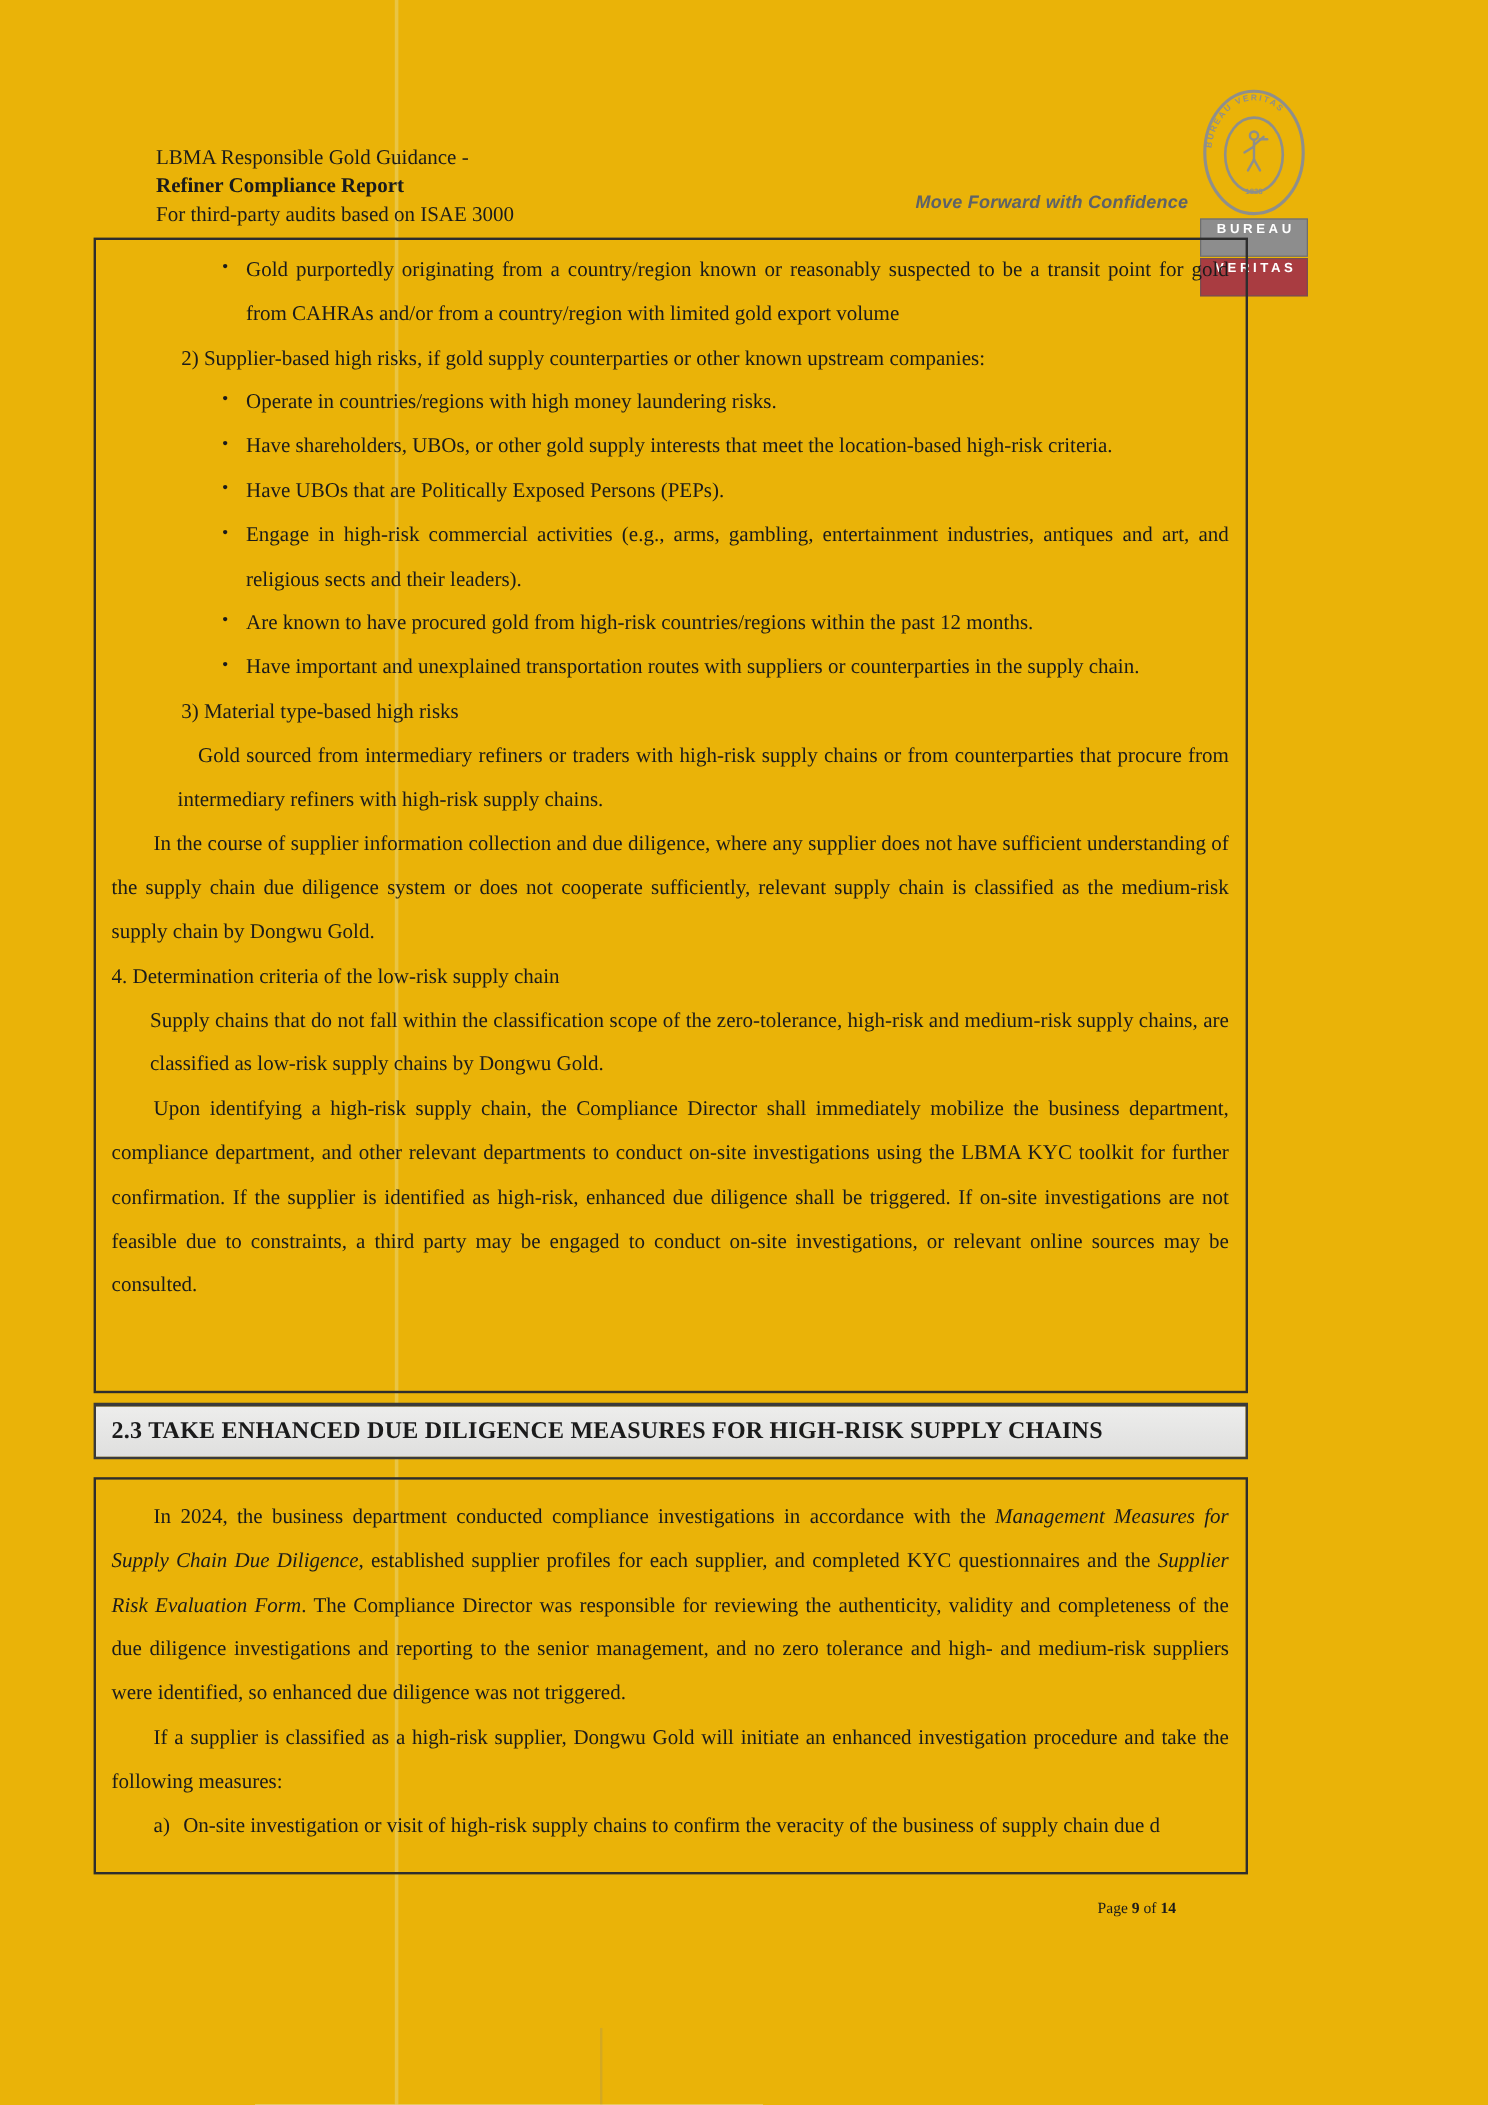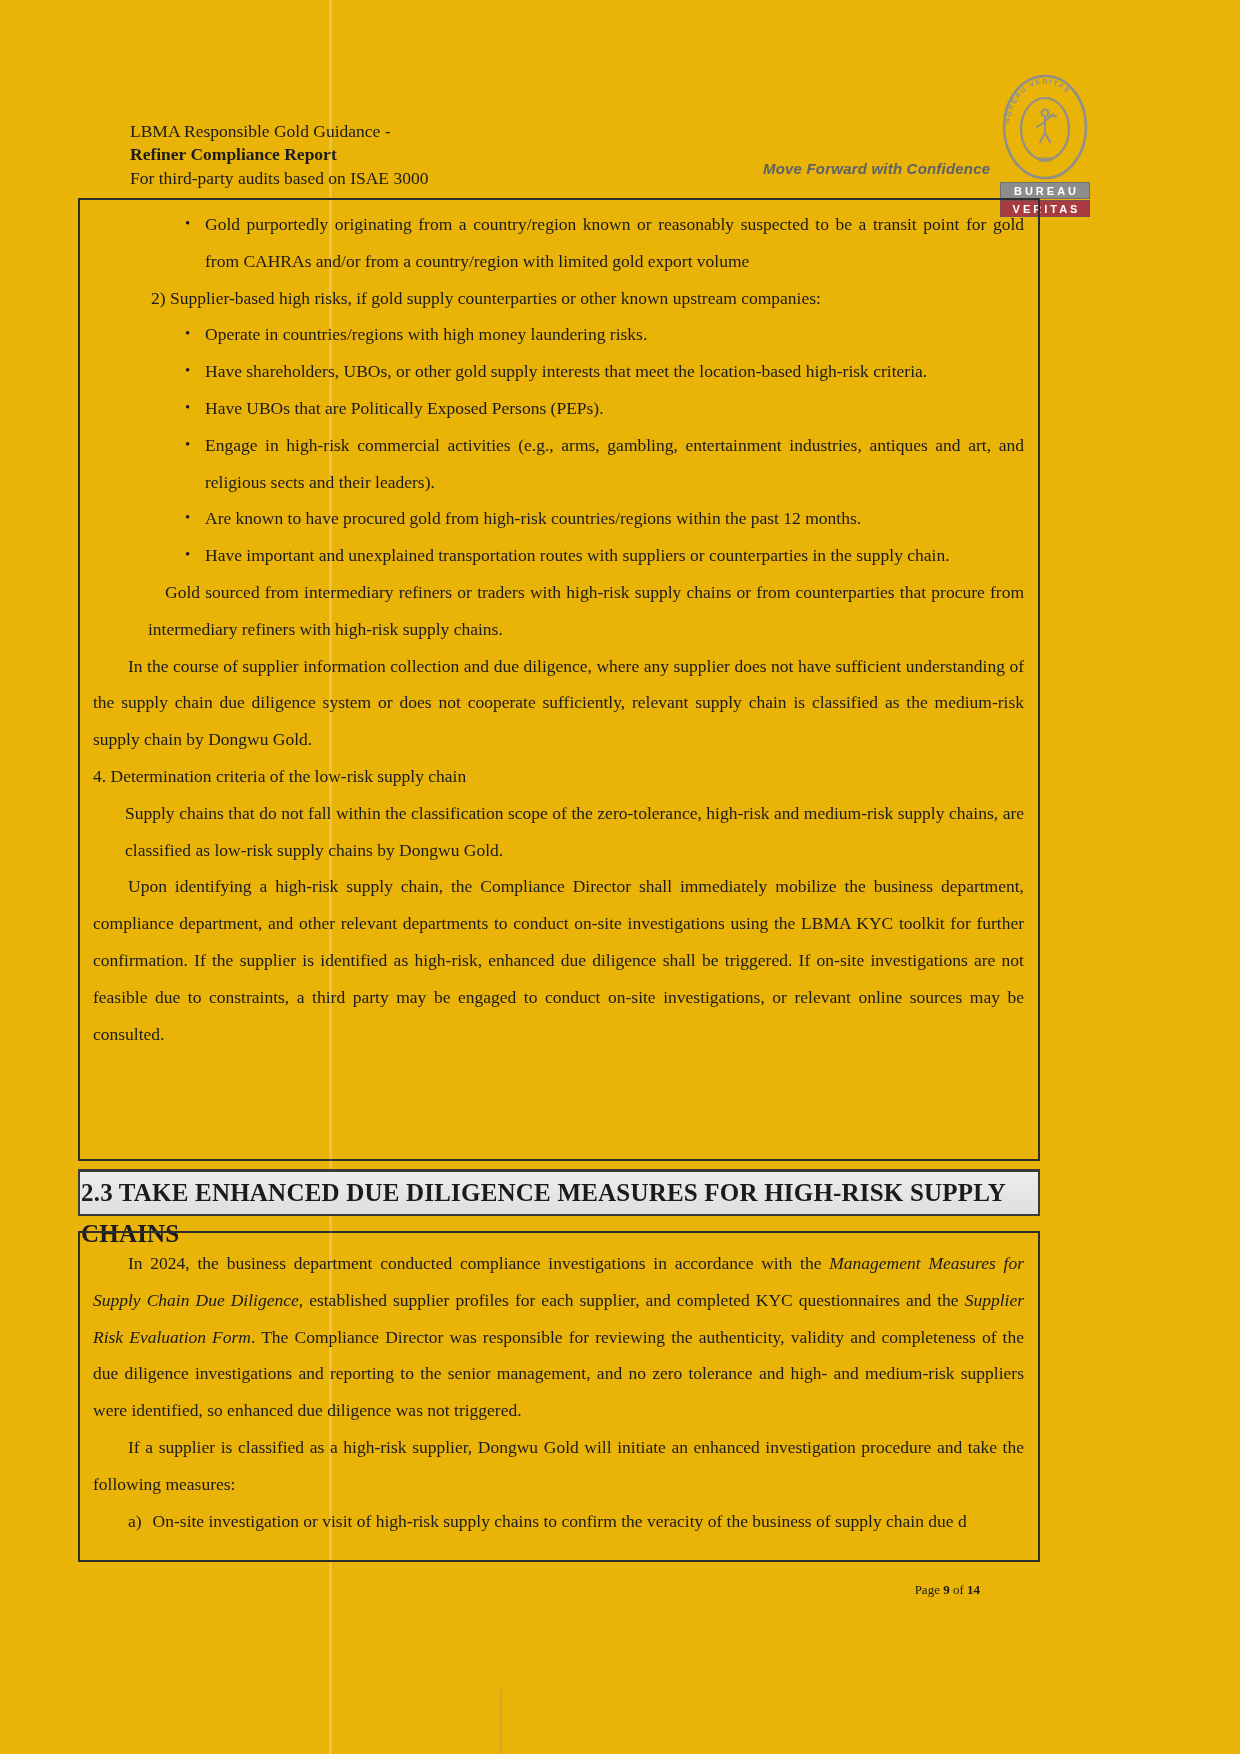--- a/index.html
+++ b/index.html
@@ -22,21 +22,21 @@
     font-family:"Liberation Sans", sans-serif; font-style:italic; font-weight:bold;
     font-size:15px; letter-spacing:0.2px;
   }
 
   
   .logo { position:absolute; left:1000px; top:74px; width:90px; }
   .logo svg { display:block; margin:0 auto; }
   .emblem-stroke { stroke:#8f8f8b; fill:none; }
   .emblem-text { font-family:"Liberation Sans", sans-serif; font-weight:bold; }
   .bv-bar {
-    height:17px; line-height:17px; text-align:center; color:#ffffff;
+    height:32px; line-height:17px; text-align:center; color:#ffffff;
     font-family:"Liberation Sans", sans-serif; font-weight:bold; font-size:11px;
     letter-spacing:3px; padding-left:3px; margin-top:2px;
     border:1px solid rgba(90,90,90,0.6); box-sizing:border-box;
   }
   .bv-bar.red { margin-top:1px; }
 
   
   .cbox {
     position:absolute; left:78px; width:962px; box-sizing:border-box;
     border:2px solid #2e2e2e; font-size:17.5px; line-height:36.8px;
@@ -53,21 +53,21 @@
   .para { text-indent:35px; }
   .item-a { text-indent:35px; }
   .item-a-gap { display:inline-block; width:11px; }
   .it { font-style:italic; }
 
   
   .section-bar {
     position:absolute; left:78px; top:1169px; width:962px; height:47px; box-sizing:border-box;
     background:linear-gradient(#ededec, #dfdfde);
     border:2px solid #3a3a3a; border-top-width:3px;
-    font-size:25px; font-weight:bold; line-height:41px; padding-left:1px;
+    font-size:20px; font-weight:bold; line-height:41px; padding-left:13px;
     letter-spacing:0.2px; text-align:left;
   }
 
   
   .footer {
     position:absolute; left:78px; top:1582px; width:902px; text-align:right;
     font-size:13px;
   }
   .footer b { font-weight:bold; }
 </style>
@@ -135,20 +135,21 @@
       <span>Engage in high-risk commercial activities (e.g., arms, gambling, entertainment industries, antiques and art, and religious sects and their leaders).</span>
     </div>
     <div class="li-bullet">
       <span class="dot">•</span>
       <span>Are known to have procured gold from high-risk countries/regions within the past 12 months.</span>
     </div>
     <div class="li-bullet">
       <span class="dot">•</span>
       <span>Have important and unexplained transportation routes with suppliers or counterparties in the supply chain.</span>
     </div>
+    <div class="li-num">3) Material type-based high risks</div>
     <div class="blk-gold">Gold sourced from intermediary refiners or traders with high-risk supply chains or from counterparties that procure from intermediary refiners with high-risk supply chains.</div>
     <div class="para">In the course of supplier information collection and due diligence, where any supplier does not have sufficient understanding of the supply chain due diligence system or does not cooperate sufficiently, relevant supply chain is classified as the medium-risk supply chain by Dongwu Gold.</div>
     <div>4. Determination criteria of the low-risk supply chain</div>
     <div class="blk-low">Supply chains that do not fall within the classification scope of the zero-tolerance, high-risk and medium-risk supply chains, are classified as low-risk supply chains by Dongwu Gold.</div>
     <div class="para">Upon identifying a high-risk supply chain, the Compliance Director shall immediately mobilize the business department, compliance department, and other relevant departments to conduct on-site investigations using the LBMA KYC toolkit for further confirmation. If the supplier is identified as high-risk, enhanced due diligence shall be triggered. If on-site investigations are not feasible due to constraints, a third party may be engaged to conduct on-site investigations, or relevant online sources may be consulted.</div>
   </div>
 
   <div class="section-bar">2.3 TAKE ENHANCED DUE DILIGENCE MEASURES FOR HIGH-RISK SUPPLY CHAINS</div>
 
   <div class="cbox box2">

